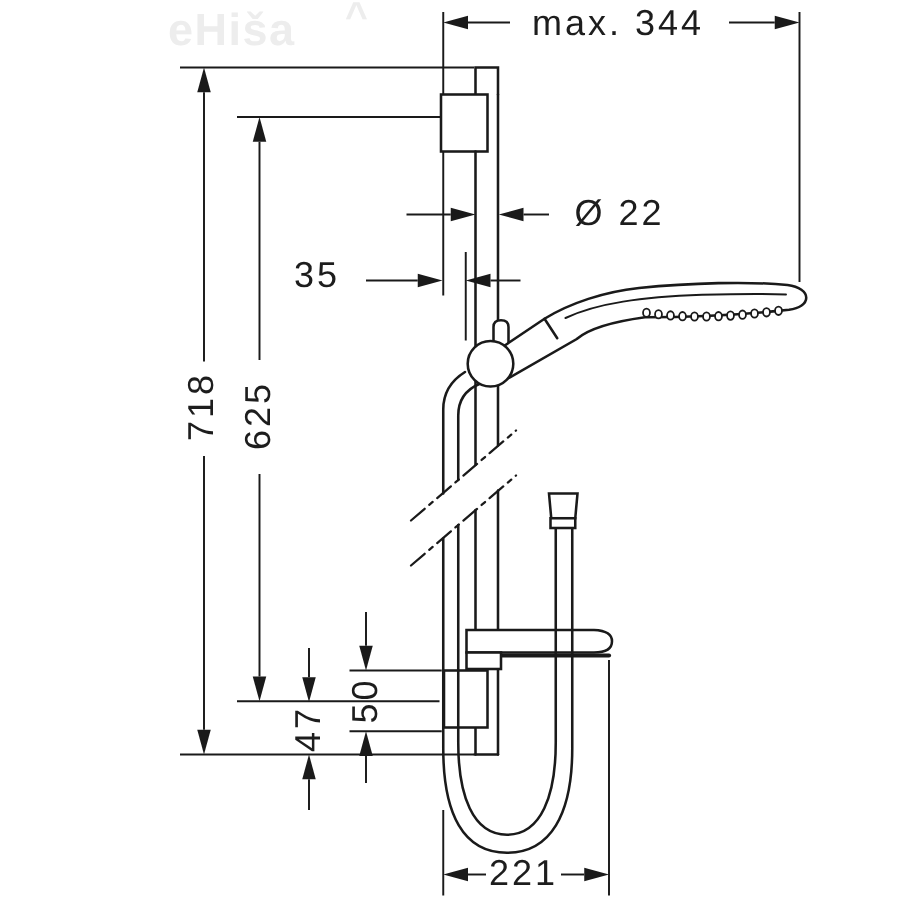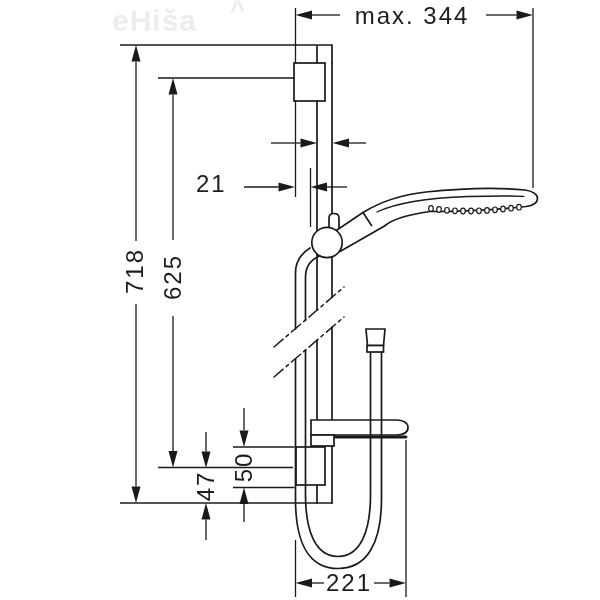--- a/index.html
+++ b/index.html
@@ -133,22 +133,23 @@
     </g>
   </svg>
 
   <div class="watermark">
     <span>eHiša</span>
     <span class="wm-roof">^</span>
   </div>
 
   <div class="dim-label" style="left:304px;top:3px;width:160px;">max. 344</div>
 
+  <div class="dim-label" style="left:325px;top:130px;width:120px;">Ø 22</div>
 
-  <div class="dim-label" style="left:168px;top:171px;width:60px;text-align:left;">21</div>
+  <div class="dim-label" style="left:168px;top:171px;width:60px;text-align:left;">35</div>
 
   <div class="dim-label rot" style="left:67px;top:258px;width:80px;">718</div>
 
   <div class="dim-label rot" style="left:105px;top:264px;width:80px;">625</div>
 
   <div class="dim-label rot" style="left:138px;top:473px;width:80px;">47</div>
 
   <div class="dim-label rot" style="left:176px;top:454px;width:80px;">50</div>
 
   <div class="dim-label" style="left:281px;top:570px;width:80px;">221</div>

